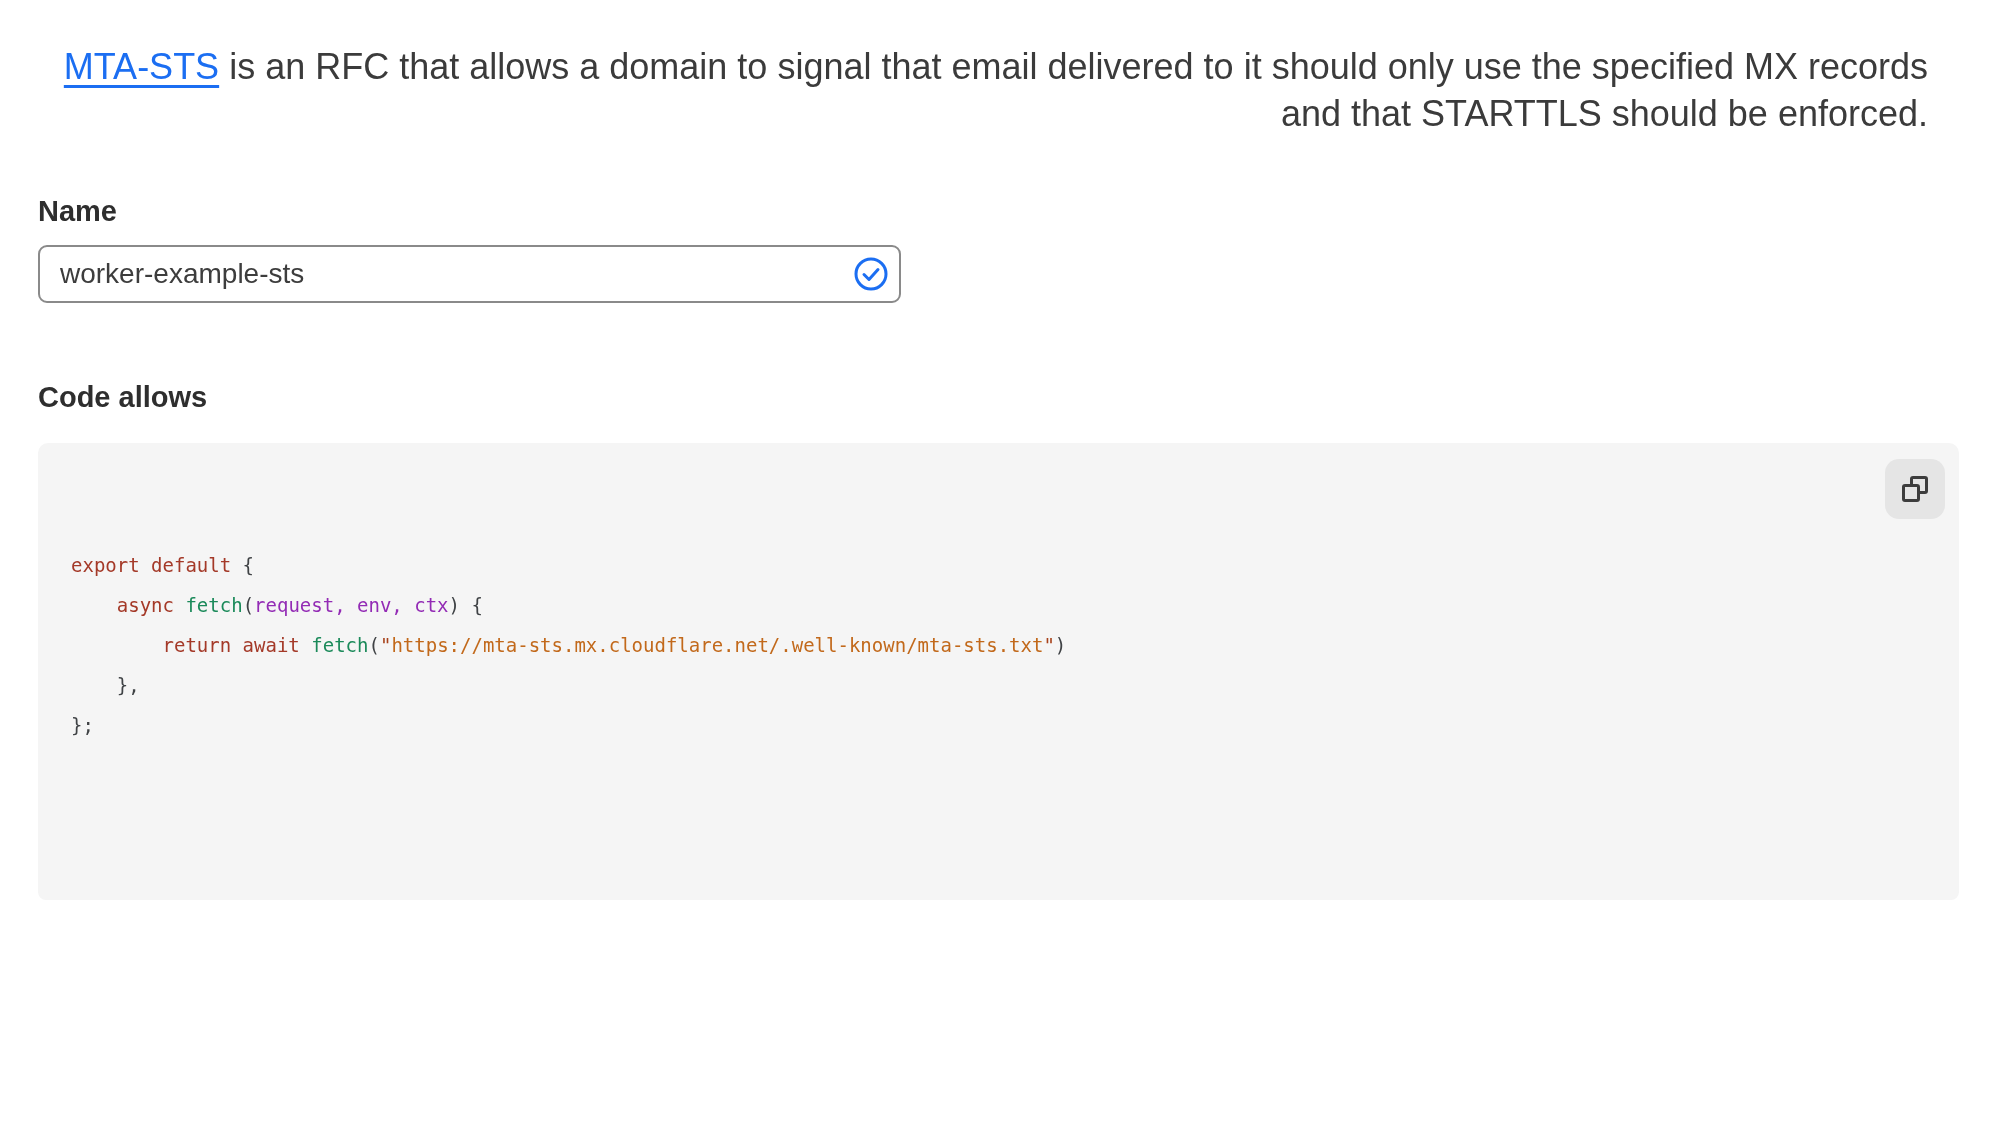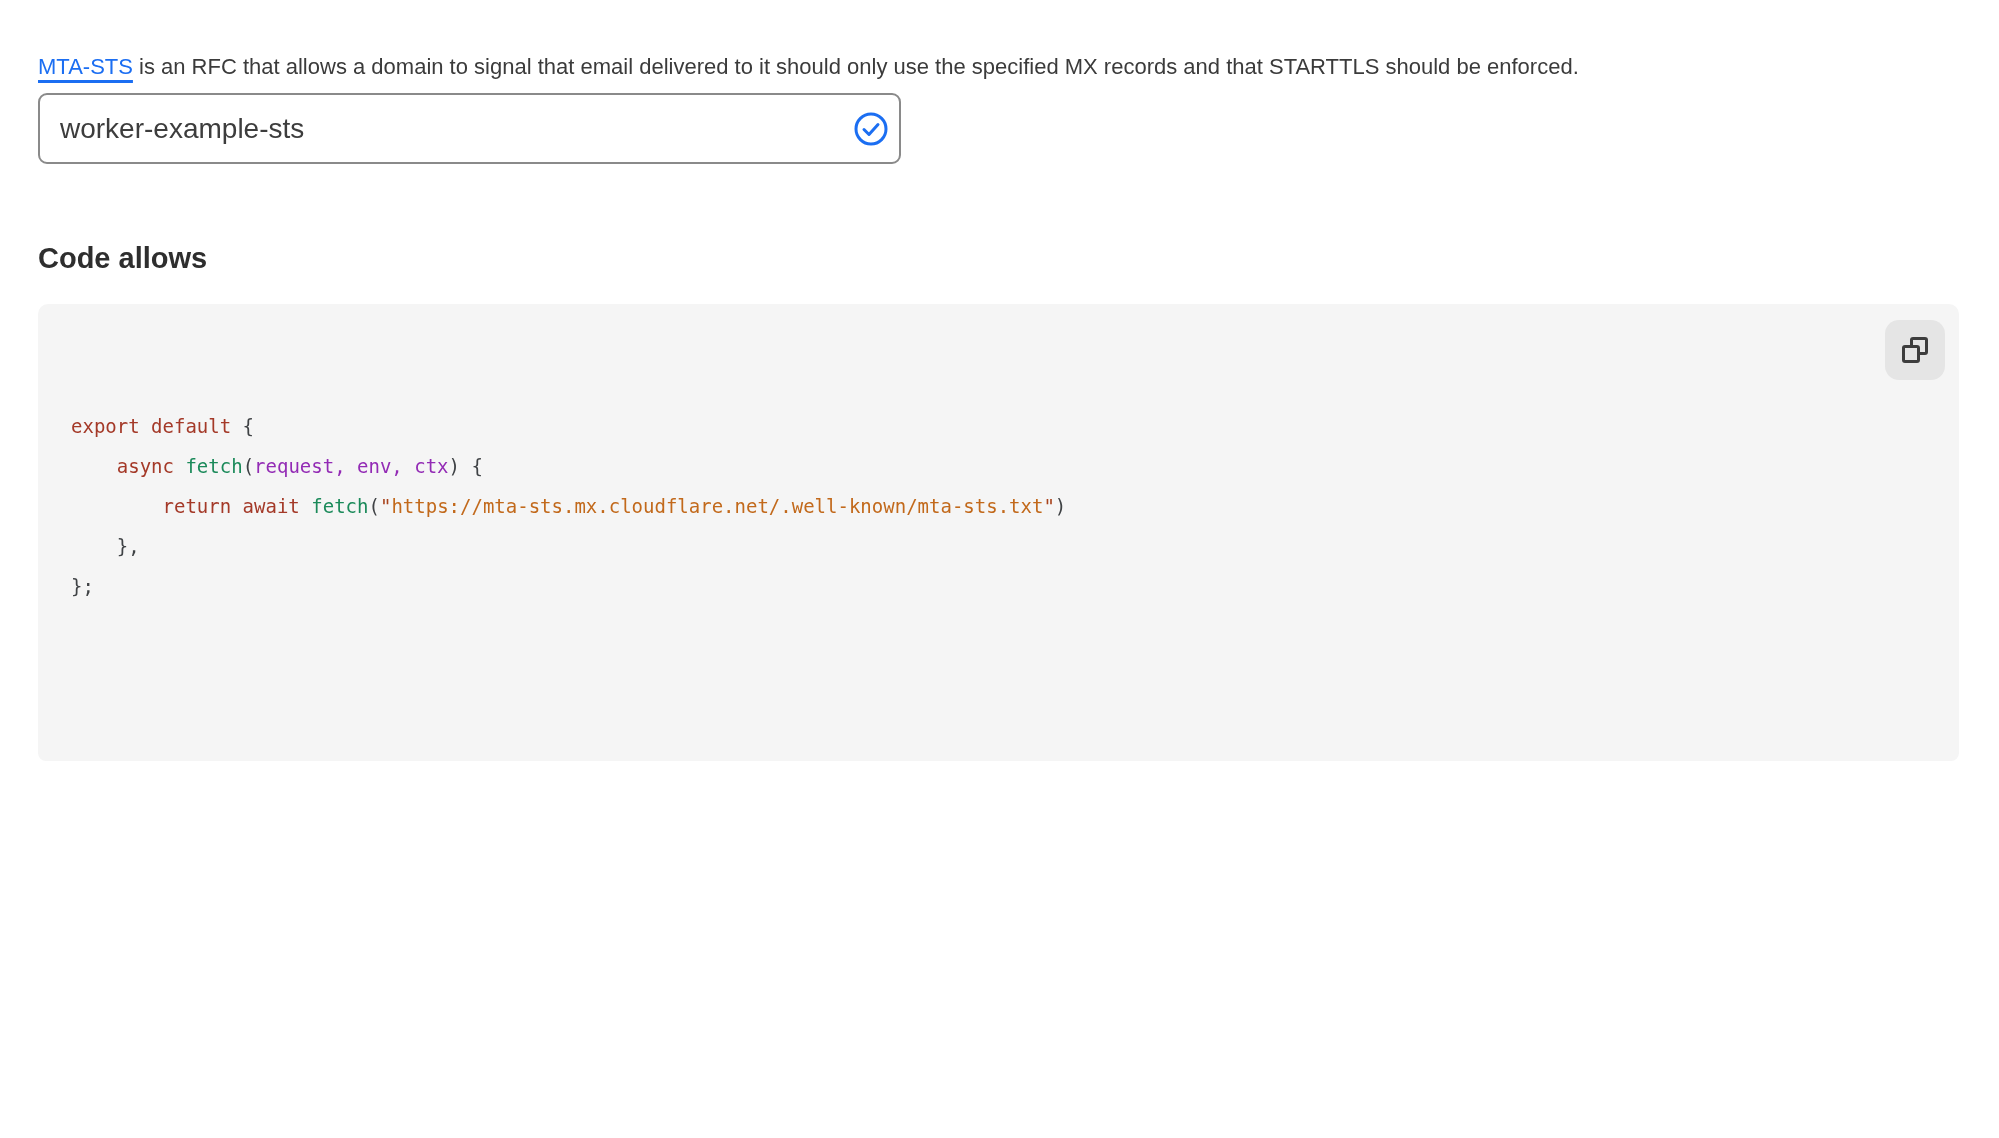--- a/index.html
+++ b/index.html
@@ -11,38 +11,39 @@
   .page-title {
     margin-top:34px;
     font-size:56px; line-height:70px; font-weight:700;
     letter-spacing:-0.5px;
     color:var(--title-text,#2e2e2e);
   }
 
   .desc {
     margin-top:43px;
     max-width:1890px;
-    font-size:22px; line-height:47px;
+    font-size:36px; line-height:47px;
     color:var(--body-text,#3b3b3b);
+    text-align:right;
   }
   .desc a {
     color:var(--accent-blue,#1b6ef2);
     text-decoration:underline;
     text-decoration-thickness:3px;
     text-underline-offset:6px;
     cursor:pointer;
   }
 
   .field-label {
     margin-top:57px;
     font-size:29px; line-height:34px; font-weight:700;
     color:var(--title-text,#2e2e2e);
   }
 
-  .name-input-wrap { position:relative; margin-top:3px; width:863px; height:71px; }
+  .name-input-wrap { position:relative; margin-top:17px; width:863px; height:58px; }
   .name-input-wrap input {
     width:100%; height:100%;
     border:2px solid var(--input-border,#8a8a8a);
     border-radius:9px;
     padding:0 60px 0 20px;
     font-family:"Liberation Sans", sans-serif;
     font-size:28px; color:#3d3d3d;
     background:#ffffff;
     outline:none;
   }
@@ -95,20 +96,21 @@
   }
 </style>
 </head>
 <body>
 
 <div class="page">
 
 
   <p class="desc"><a>MTA-STS</a><span> is an RFC that allows a domain to signal that email delivered to it should only use the specified MX records and that STARTTLS should be enforced.</span></p>
 
+  <div class="field-label">Name</div>
 
   <div class="name-input-wrap">
     <input type="text" value="worker-example-sts" style="">
     <svg class="valid-icon" viewBox="0 0 36 36" fill="none">
       <circle cx="18" cy="18" r="15" stroke="#1b6ef2" stroke-width="3"></circle>
       <path d="M11 18.5 L16 23.5 L25 13.5" stroke="#1b6ef2" stroke-width="3" stroke-linecap="round" stroke-linejoin="round"></path>
     </svg>
   </div>
 
   <div class="field-label code-label">Code allows</div>

